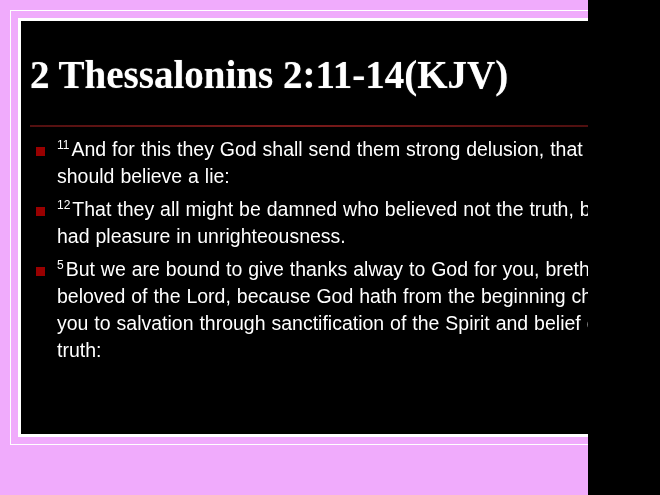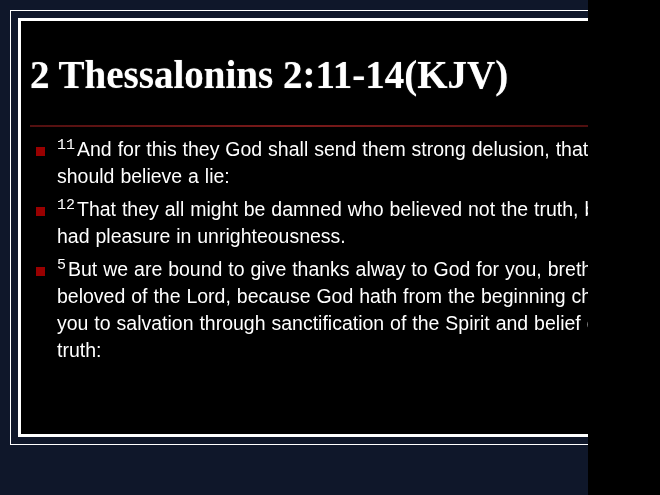--- a/index.html
+++ b/index.html
@@ -4,21 +4,21 @@
 <style>
   html, body {
     margin: 0;
     padding: 0;
     background: #000000;
   }
   #slide {
     position: relative;
     width: 588px;
     height: 495px;
-    background: #0f172a;
+    background: #f0abfc;
     overflow: hidden;
     font-family: "Liberation Sans", sans-serif;
   }
   
   #frame-outer {
     position: absolute;
     left: 10px;
     top: 10px;
     width: 638px;
     height: 435px;
@@ -92,25 +92,24 @@
   }
   .verse-text {
     font-family: "Liberation Sans", sans-serif;
     font-size: 19.5px;
     line-height: 27px;
     color: #ffffff;
     text-align: left;
     word-spacing: 0.5px;
   }
   .verse-num {
-    font-size: 15px;
+    font-size: 12px;
     vertical-align: super;
     line-height: 0;
     padding-right: 2px;
-    font-family: Liberation Mono, monospace;
   }
 </style>
 </head>
 <body>
 
 <div id="slide">
 
   <div id="frame-outer"></div>
   <div id="frame-inner"></div>
 

